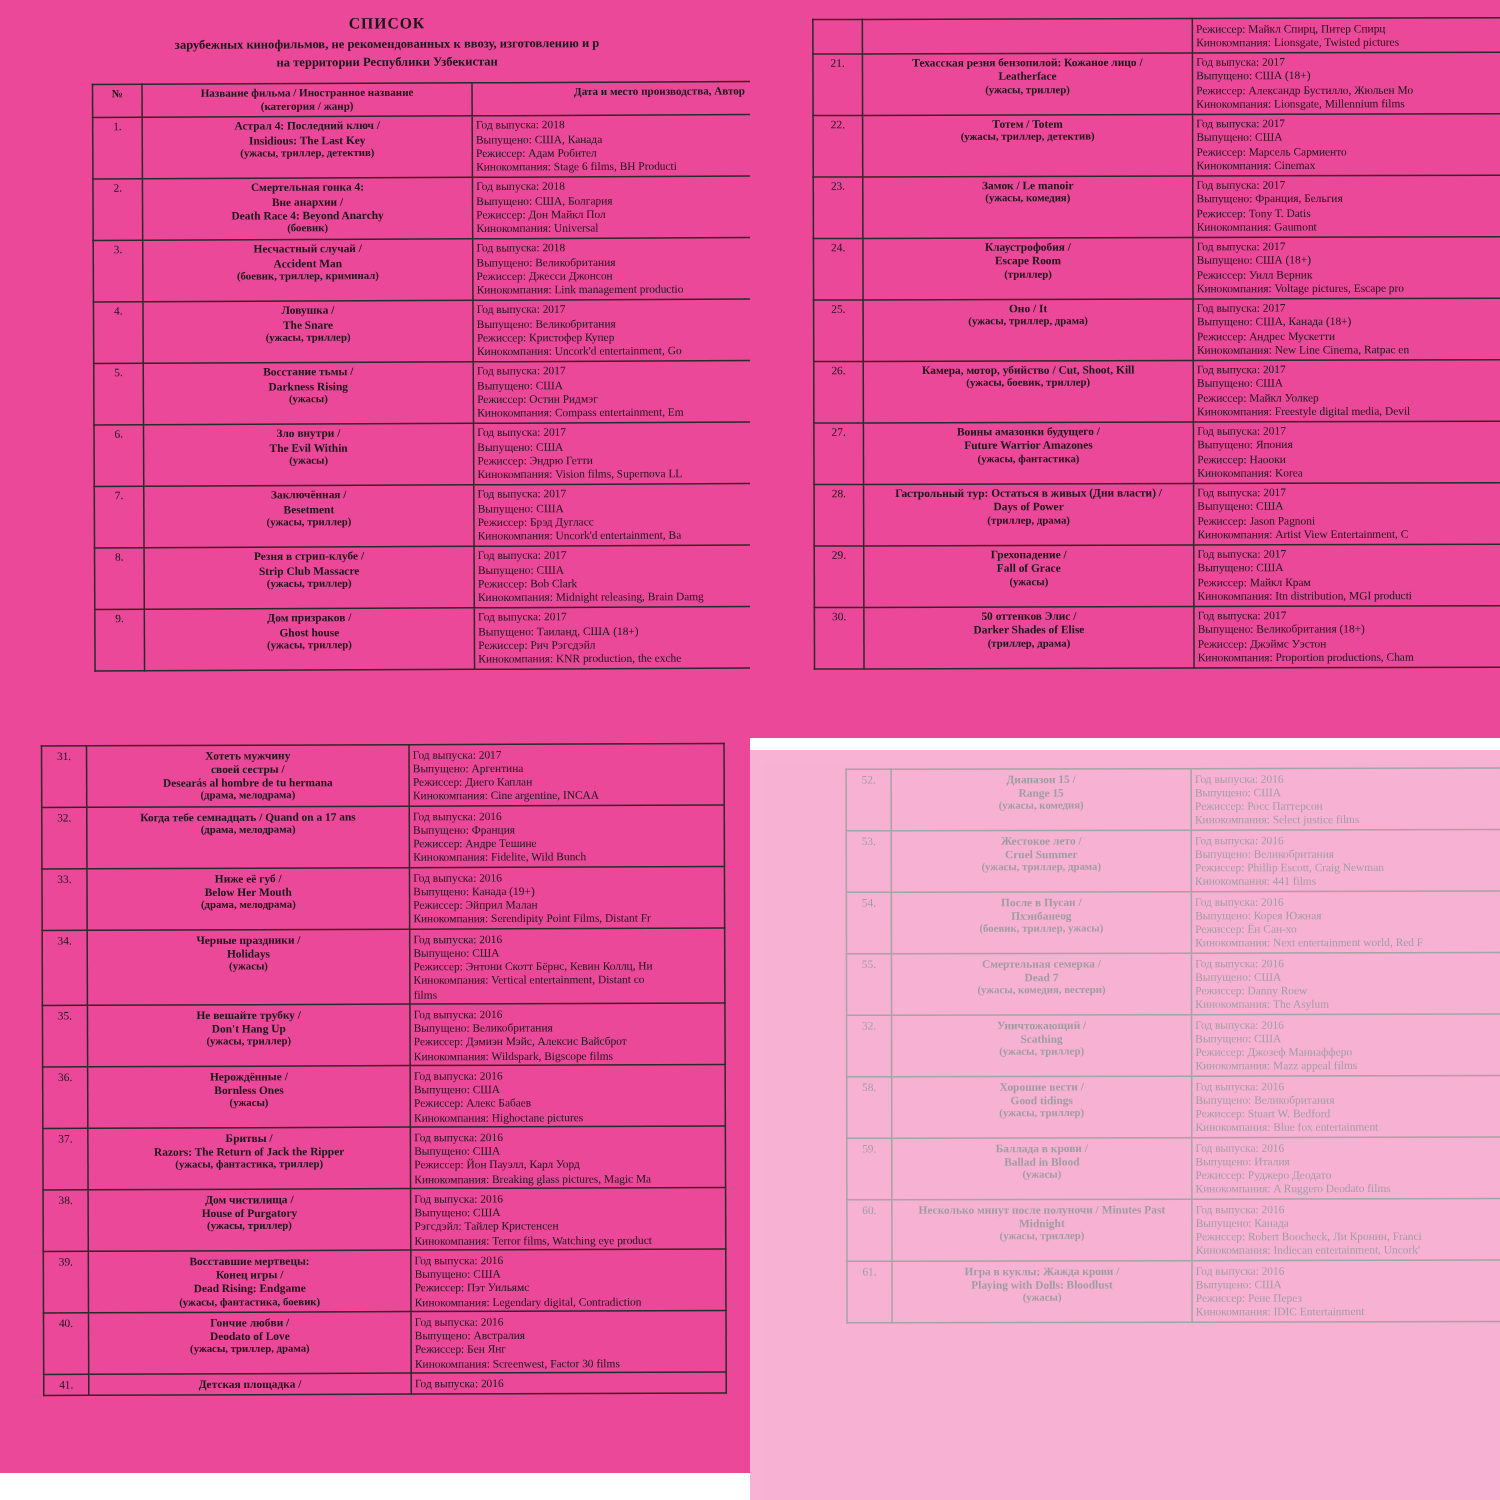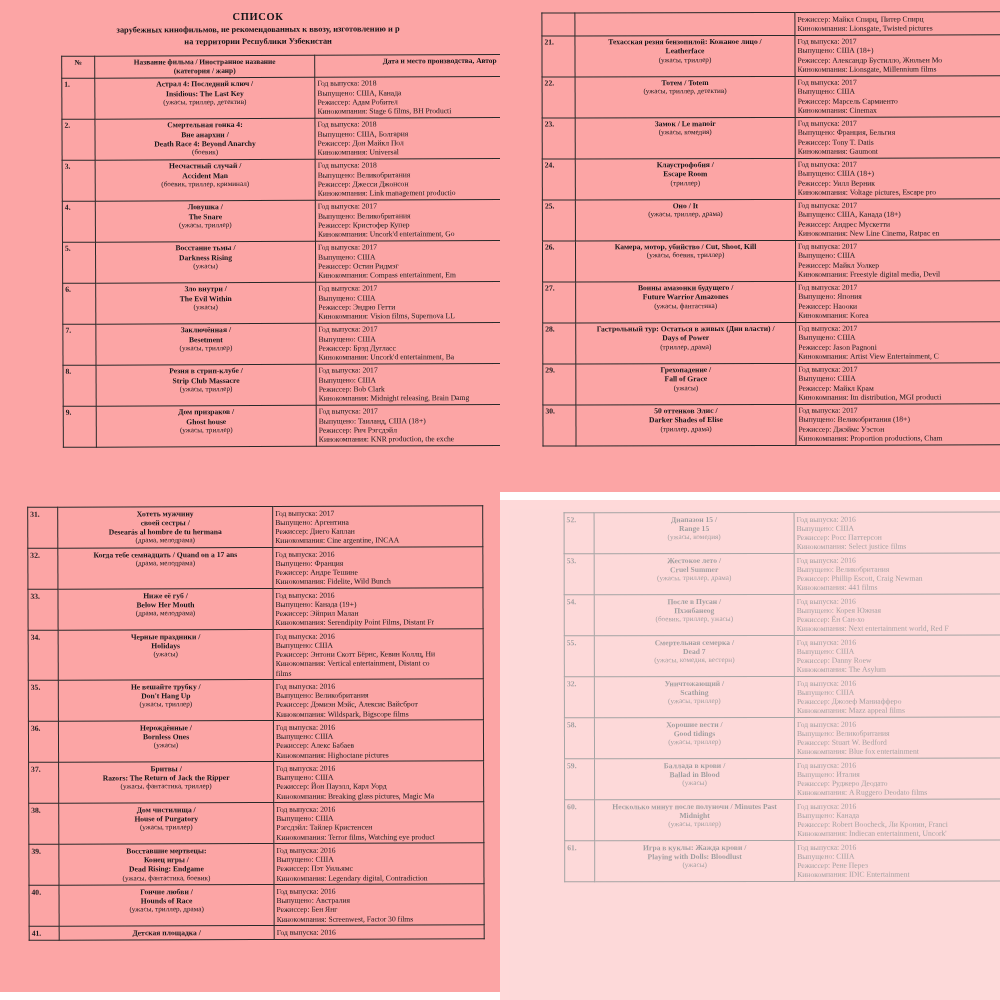--- a/index.html
+++ b/index.html
@@ -5,27 +5,27 @@
   html,body{margin:0;padding:0;}
   body{
     width:1000px;height:1000px;
     background:#ffffff;
     font-family:"Liberation Serif", serif;
     color:#16171a;
     overflow:hidden;
   }
   .page{
     position:absolute;
-    background:#fca5a5;
+    background:#ec4899;
     overflow:hidden;
   }
   
   #q1{left:0px;  top:0px;   width:500px; height:492px;}
   #q2{left:500px;top:0px;   width:500px; height:492px;}
-  #q3{left:0px;  top:492px; width:500px; height:500px;}
+  #q3{left:0px;  top:482px; width:500px; height:500px;}
   #q4{left:500px;top:500px; width:500px; height:500px;}
 
   .scan{position:absolute;inset:0;}
 
   
   .faded{opacity:.42;}
 
   .doc-title{
     text-align:center;
     font-weight:bold;
@@ -44,30 +44,30 @@
     border-collapse:collapse;
     table-layout:fixed;
     font-size:7.6px;
     line-height:1.22;
   }
   table.tbl td{
     border:1px solid #2a2a2a;
     vertical-align:top;
     padding:1.5px 2px;
   }
-  .c-num{width:28px;text-align:left;font-weight:bold;}
+  .c-num{width:28px;text-align:center;font-weight:normal;}
   .c-name{width:215px;text-align:center;}
   .c-info{width:245px;text-align:left;}
 
   .hdr td{font-weight:bold;text-align:center;font-size:7.4px;}
 
   .nm{font-weight:bold;}
   .nm .ru{display:block;}
   .nm .en{display:block;font-weight:bold;}
-  .genre{display:block;font-weight:normal;font-size:7.2px;}
+  .genre{display:block;font-weight:bold;font-size:7.2px;}
 
   .info div{white-space:nowrap;overflow:hidden;}
 
   
   .skew1{transform:rotate(-0.25deg);}
   .skew2{transform:rotate(-0.15deg);}
   .skew3{transform:rotate(-0.2deg);}
   .skew4{transform:rotate(-0.1deg);}
 
   .q2-top{font-size:7.6px;line-height:1.22;}
@@ -511,21 +511,21 @@
               <div>Год выпуска: 2016</div>
               <div>Выпущено: США</div>
               <div>Режиссер: Пэт Уильямс</div>
               <div>Кинокомпания: Legendary digital, Contradiction</div>
             </td>
           </tr>
           <tr>
             <td class="c-num">40.</td>
             <td class="c-name nm">
               <span class="ru">Гончие любви /</span>
-              <span class="en">Hounds of Race</span>
+              <span class="en">Deodato of Love</span>
               <span class="genre">(ужасы, триллер, драма)</span>
             </td>
             <td class="c-info info">
               <div>Год выпуска: 2016</div>
               <div>Выпущено: Австралия</div>
               <div>Режиссер: Бен Янг</div>
               <div>Кинокомпания: Screenwest, Factor 30 films</div>
             </td>
           </tr>
           <tr>

